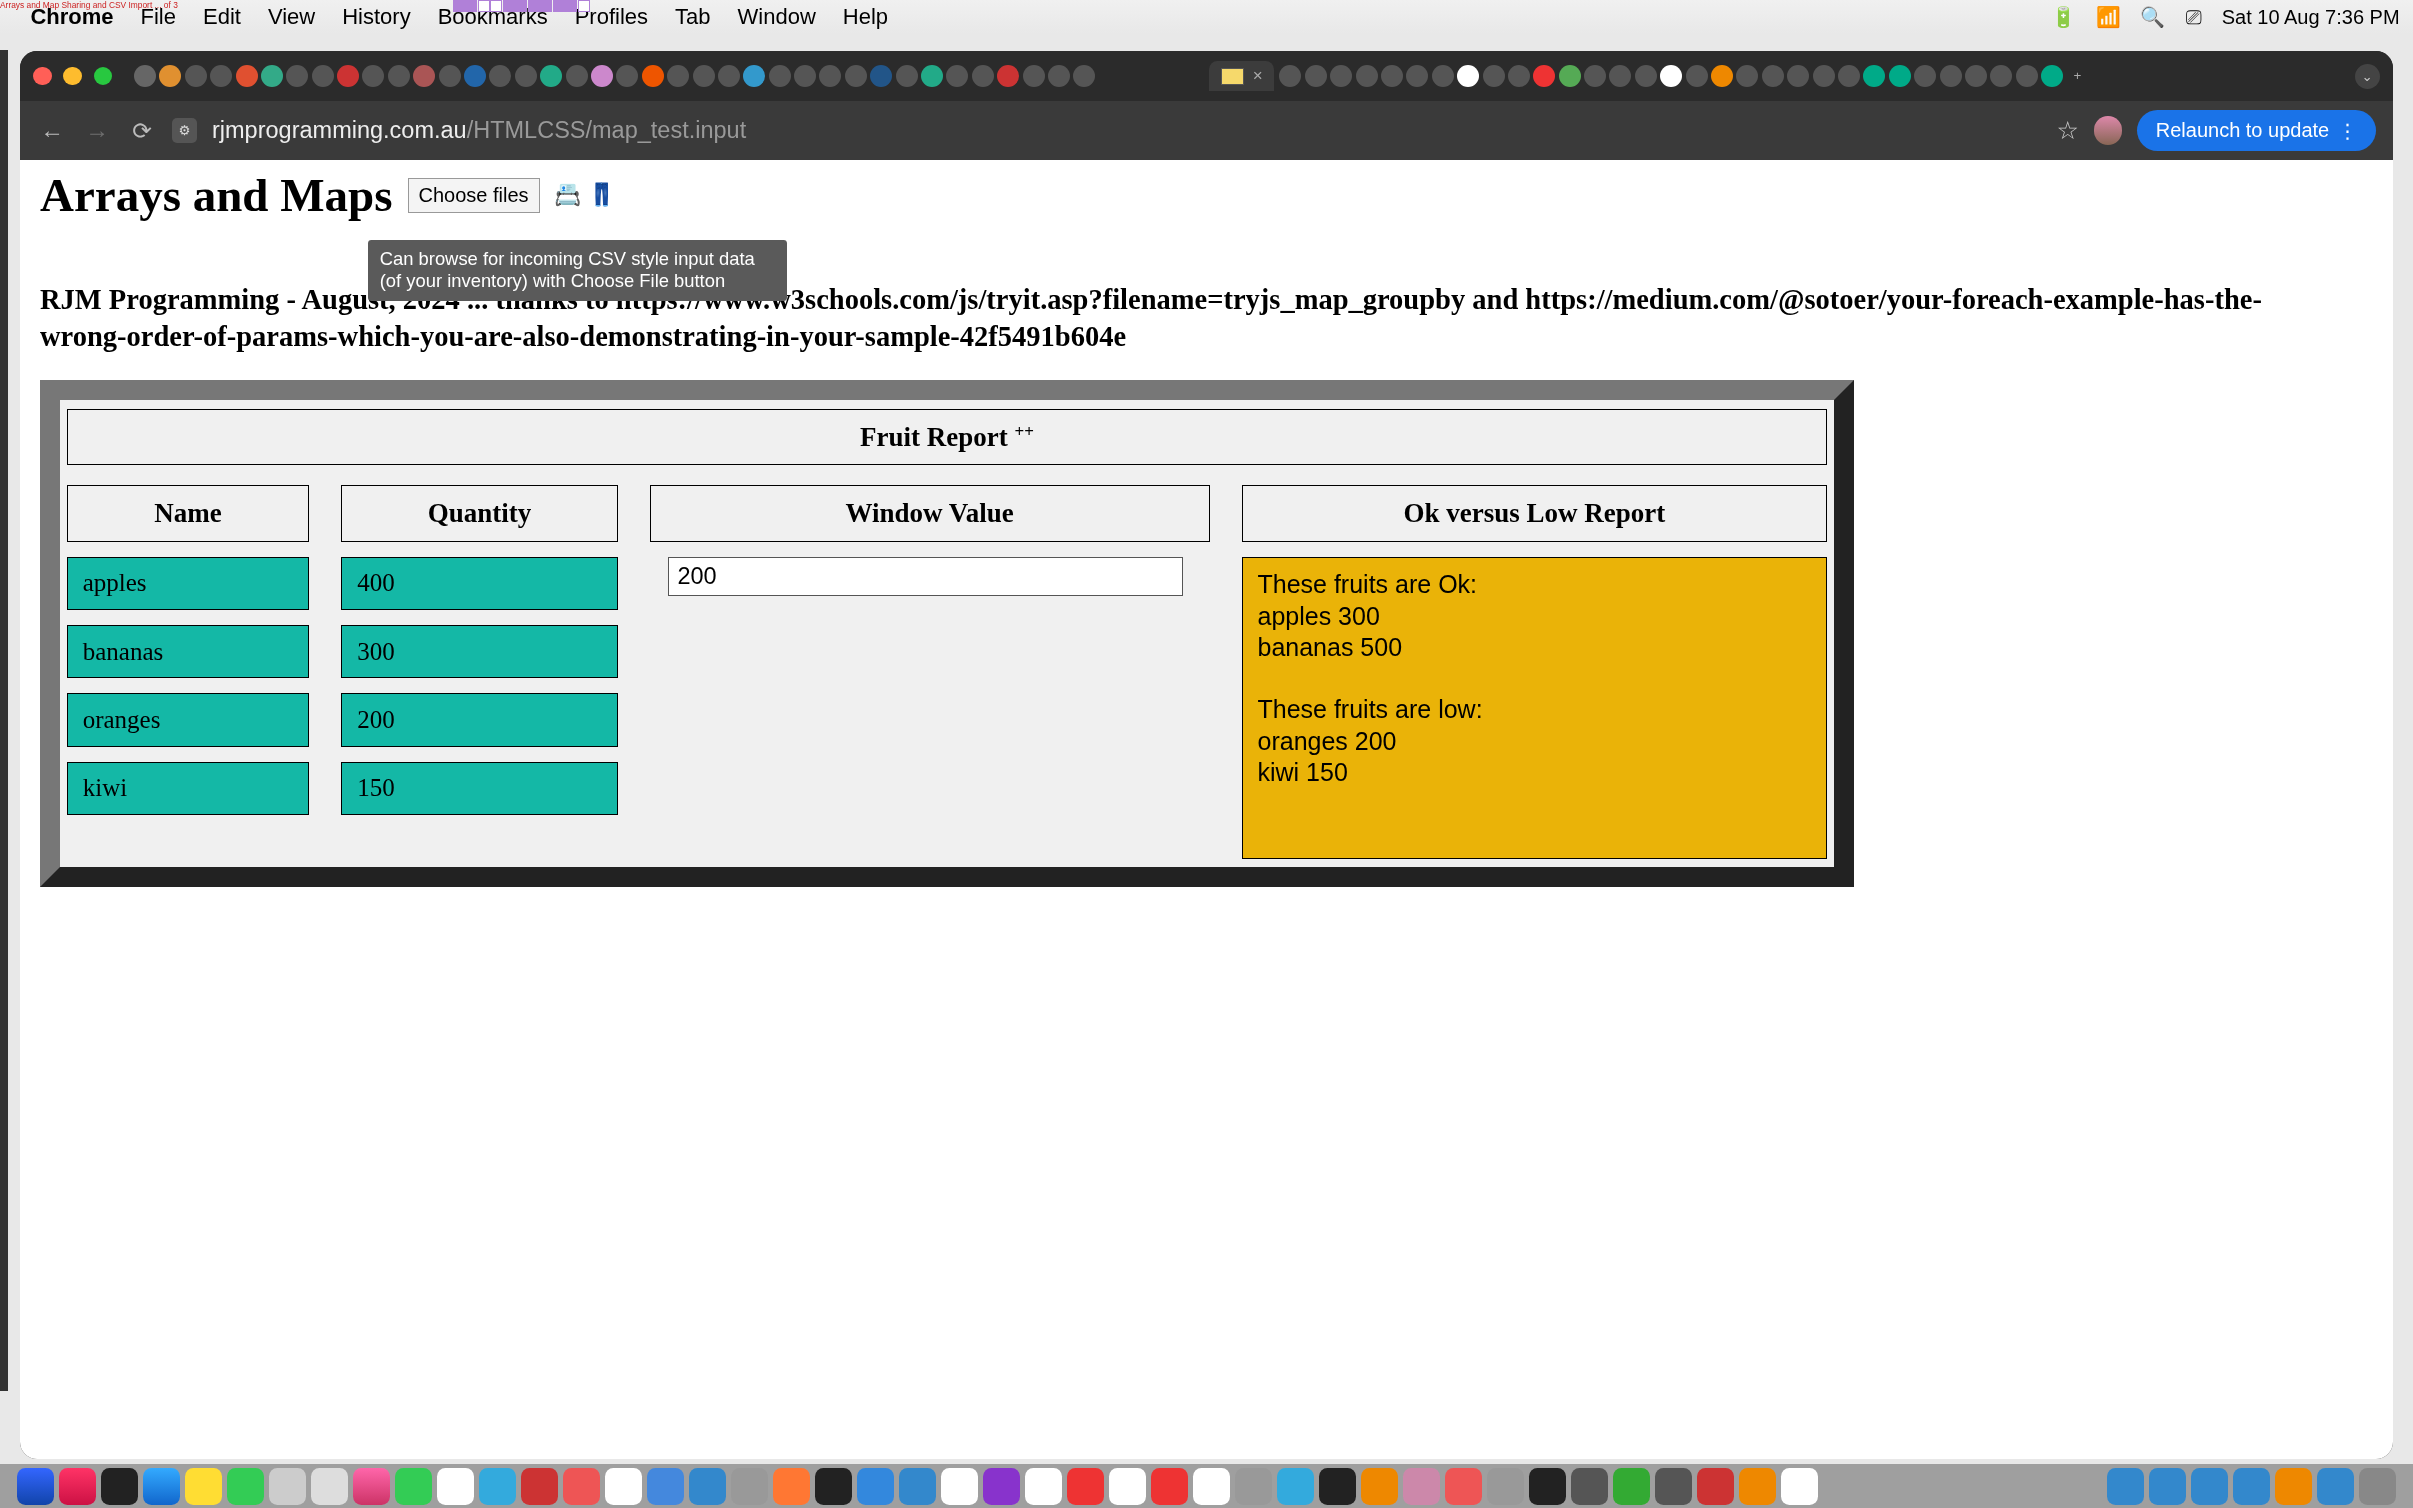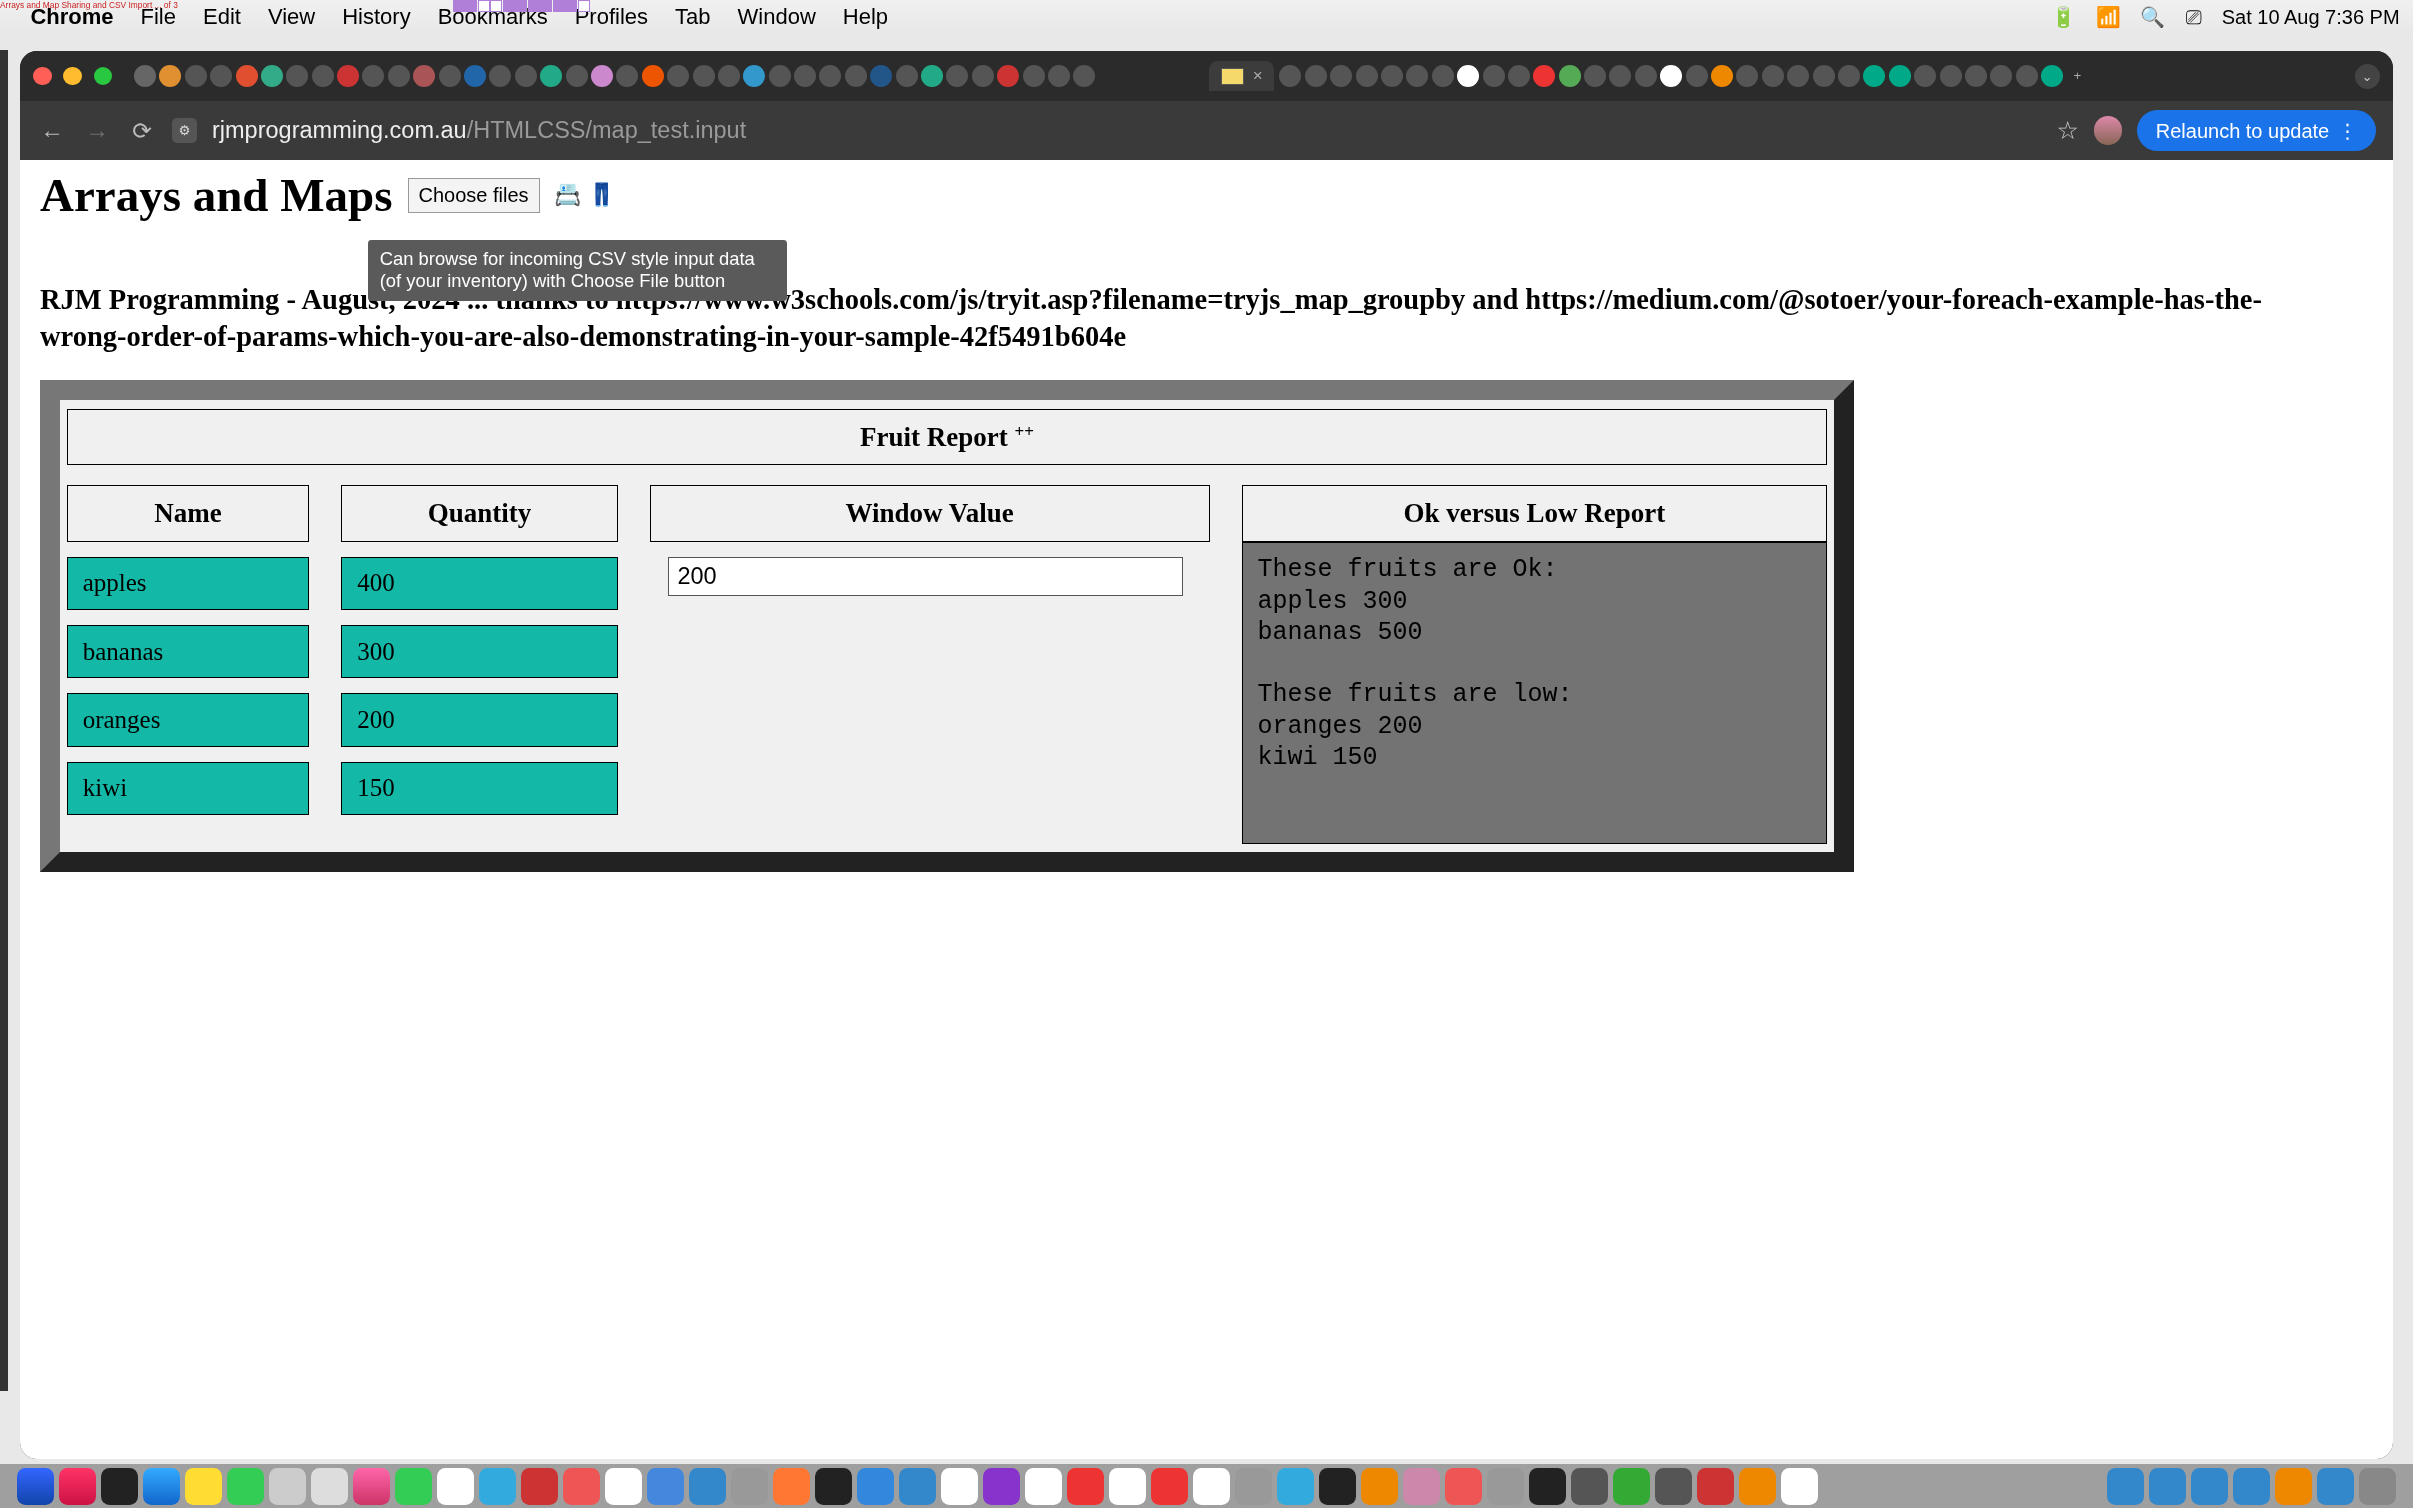--- a/index.html
+++ b/index.html
@@ -27,41 +27,41 @@
 .active-tab { background:#3c3c3c; padding:5px 11.7px; border-radius:8.4px 8.4px 0 0; display:flex; align-items:center; gap:8.4px; color:#ddd; font-size:17px;}
 .active-tab .tab-icon{width:23.5px;height:17px;background:#f6d96b;border:0.8px solid #555;}
 .active-tab .close{color:#aaa;cursor:pointer;}
 .tab-overflow{margin-left:auto; width:25px;height:25px;border-radius:50%;background:#444;color:#ccc;display:flex;align-items:center;justify-content:center;}
 
 .chrome-toolbar { height: 59px; background: #3a3a3a; display:flex; align-items:center; padding:0 17px; gap:15px; }
 .tb-btn { width:30px; height:30px; color:#bbb; font-size:23.5px; display:flex; align-items:center; justify-content:center; cursor:pointer;}
 .addr-icon{width:25px;height:25px;border-radius:5px;background:#555;color:#ddd;font-size:13.4px;display:flex;align-items:center;justify-content:center;}
 .addr { flex:1; font-size:23.5px; color:#eee; }
 .addr .dim{color:#999;}
-.relaunch{background:#1a73e8;color:#fff;padding:8.4px 18.4px;border-radius:25px;font-size:20px;display:flex;align-items:flex-end;gap:8.4px;}
+.relaunch{background:#1a73e8;color:#fff;padding:8.4px 18.4px;border-radius:25px;font-size:20px;display:flex;align-items:center;gap:8.4px;}
 .star{color:#ccc;font-size:25px;}
 .avatar{width:28.5px;height:28.5px;border-radius:50%;background:linear-gradient(#d8a,#865);}
 
 .page { flex:1; background:#fff; overflow:auto; padding:8.4px 20px; position:relative; }
 .title-row{display:flex;align-items:center;gap:15px;margin-bottom:5px;}
 h1 { font-family: "Times New Roman", serif; font-size:47px; font-weight:700; }
 .choosefiles{border:0.8px solid #999;padding:5px 10px;font-size:20px;background:#f4f4f4;}
 .emoji-btn{font-size:22px;}
 .tooltip{position:absolute; left:348px; top:80px; background:#5a5a5a;color:#fff;padding:8.4px 11.7px;font-size:18.4px;border-radius:3.4px;max-width:419px;line-height:1.2;}
 h3.sub { font-family:"Times New Roman",serif; font-size:28.5px; font-weight:700; margin-top:59px; margin-bottom:25px; line-height:1.3; max-width:2263px;}
 
 .panel{border:20px solid #777; border-style:outset; width:1814px; padding:8.4px 6.7px; background:#f0f0f0;}
 .panel-title{border:1.7px solid #000;text-align:center;padding:11.7px 0;font-family:"Times New Roman",serif;font-size:27px;font-weight:700;margin-bottom:20px;background:#f0f0f0;}
 .panel-title sup{font-size:17px;vertical-align:top;}
 .cols{display:flex;gap:32px;}
 .col-head{border:1.7px solid #000;text-align:center;padding:11.7px 0;font-family:"Times New Roman",serif;font-size:27px;font-weight:700;background:#f0f0f0;}
 .c1{width:243px;} .c2{width:277px;} .c3{width:561px;} .c4{width:587px;}
 .cell{border:1.7px solid #000;padding:11.7px 15px;font-family:"Times New Roman",serif;font-size:25px;margin-top:15px;background:#14b8a6;}
 .tip-input{width:515px;padding:5px 8.4px;font-size:23.5px;border:1.7px solid #555;font-family:Arial,sans-serif;margin-top:15px;margin-left:18.4px;}
-.report-body{border:1.7px solid #000;background:#737373;padding:11.7px 15px;font-family:Liberation Mono, monospace;font-size:25px;min-height:302px;white-space:pre-line;line-height:1.25;}
+.report-body{border:1.7px solid #000;background:#eab308;padding:11.7px 15px;font-family:Liberation Sans, sans-serif;font-size:25px;margin-top:15px;min-height:302px;white-space:pre-line;line-height:1.25;}
 
 
 .left-sliver{position:absolute;left:0;top:50px;width:8.4px;height:1341px;background:#333;}
 .dock{position:fixed;bottom:0;left:0;right:0;height:44px;background:rgba(50,50,50,0.4);display:flex;align-items:center;padding:0 17px;gap:5px;}
 .dock-icon{width:37px;height:37px;border-radius:8.4px;background:#888;display:inline-block;}
 </style>
 </head>
 <body>
 
 <div class="mac-menubar">

